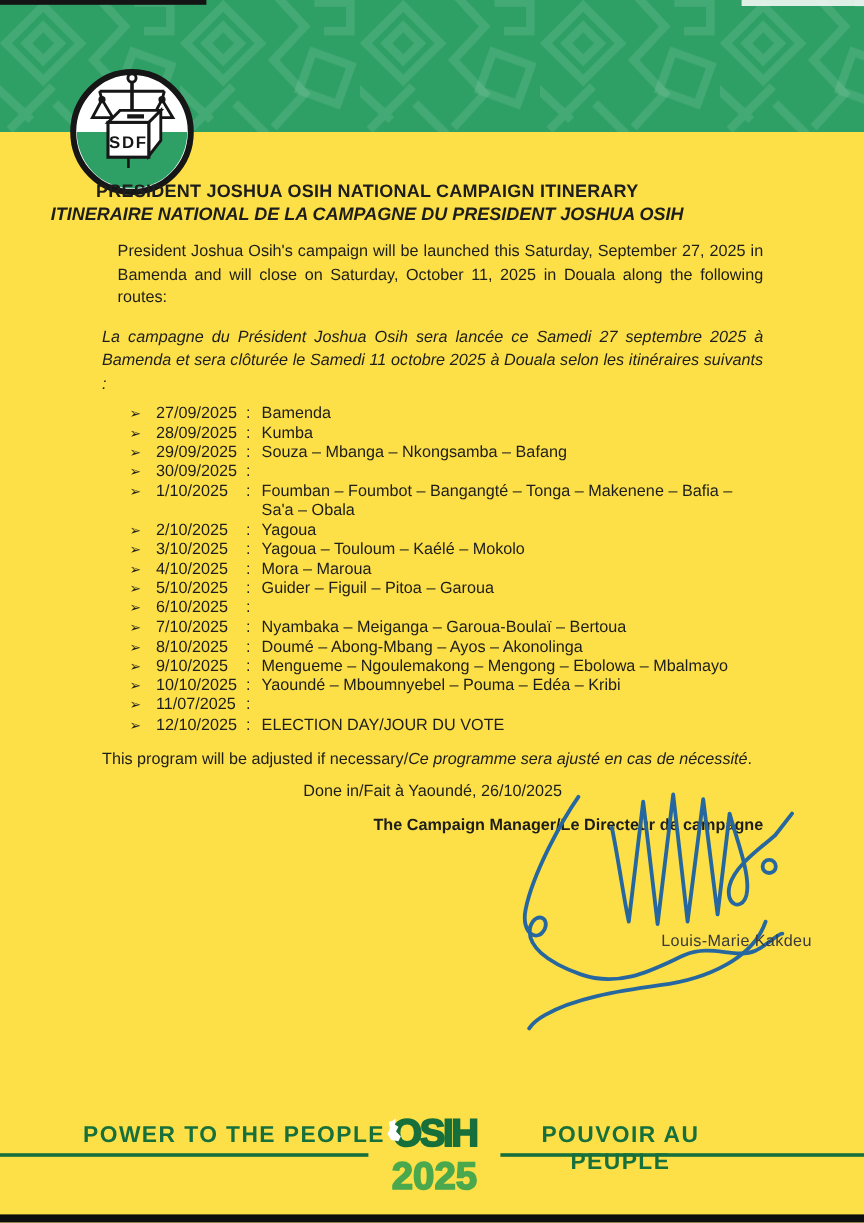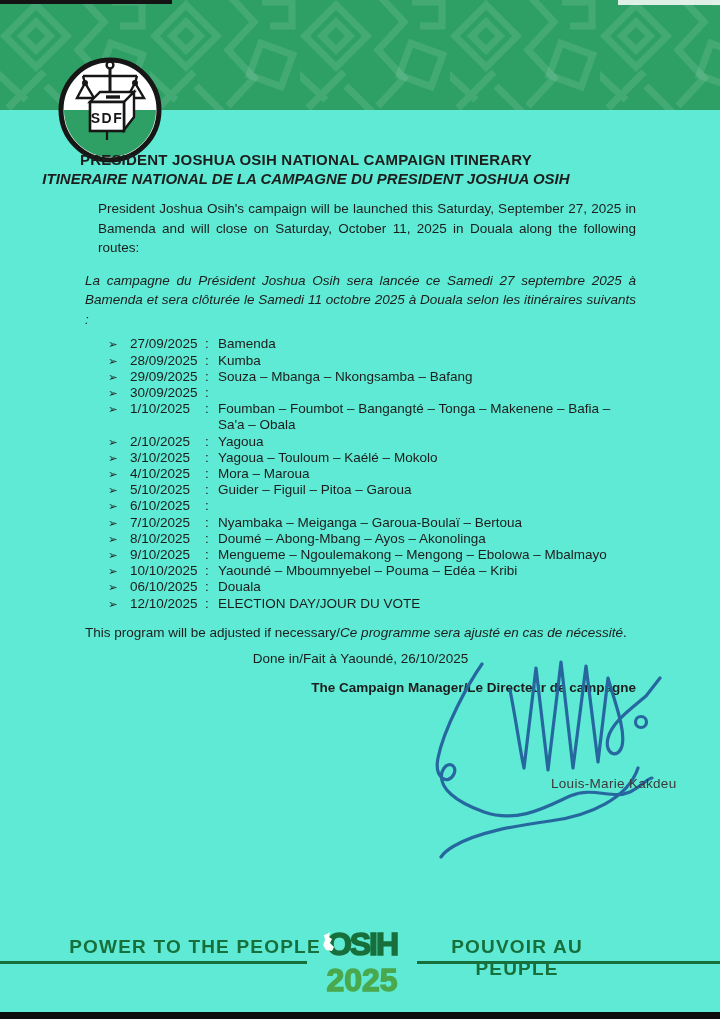--- a/index.html
+++ b/index.html
@@ -1,18 +1,18 @@
 <!DOCTYPE html>
 <html><head>
 <meta charset="utf-8">
 <style>
   html,body { margin:0; padding:0; background:#ececec; }
   .page {
     position:relative; width:720px; height:1019px; margin:0 auto;
-    background:#5eead4; overflow:hidden;
+    background:#fde047; overflow:hidden;
     font-family:"Liberation Sans", sans-serif; color:#1d1d1d;
   }
   
   .band { position:absolute; top:0; left:0; width:720px; height:110px; }
   .sliver-left { position:absolute; top:0; left:0; width:172px; height:4px; background:#141414; }
   .sliver-right { position:absolute; top:0; left:618px; width:102px; height:5px; background:#fdfdfd; opacity:.85; }
   .sdf-logo { position:absolute; top:55px; left:56px; width:108px; height:108px; }
   .titles { position:absolute; top:151px; left:0; width:612px; text-align:center; }
   .t1 { font-size:15px; font-weight:bold; letter-spacing:.2px; }
   .t2 { font-size:15px; font-weight:bold; font-style:italic; margin-top:2px; }
@@ -203,23 +203,22 @@
 
   <div class="item">
     <span class="bullet">➢</span>
     <span class="date">10/10/2025</span>
     <span class="sep">:</span>
     <span class="route">Yaoundé – Mboumnyebel – Pouma – Edéa – Kribi</span>
   </div>
 
   <div class="item">
     <span class="bullet">➢</span>
-    <span class="date">06/10/2025</span>
-    <span class="sep">:</span>
-    <span class="route">Douala</span>
+    <span class="date">11/07/2025</span>
+    <span class="sep">:</span>
   </div>
 
   <div class="item">
     <span class="bullet">➢</span>
     <span class="date">12/10/2025</span>
     <span class="sep">:</span>
     <span class="route">ELECTION DAY/JOUR DU VOTE</span>
   </div>
 </div>
 

